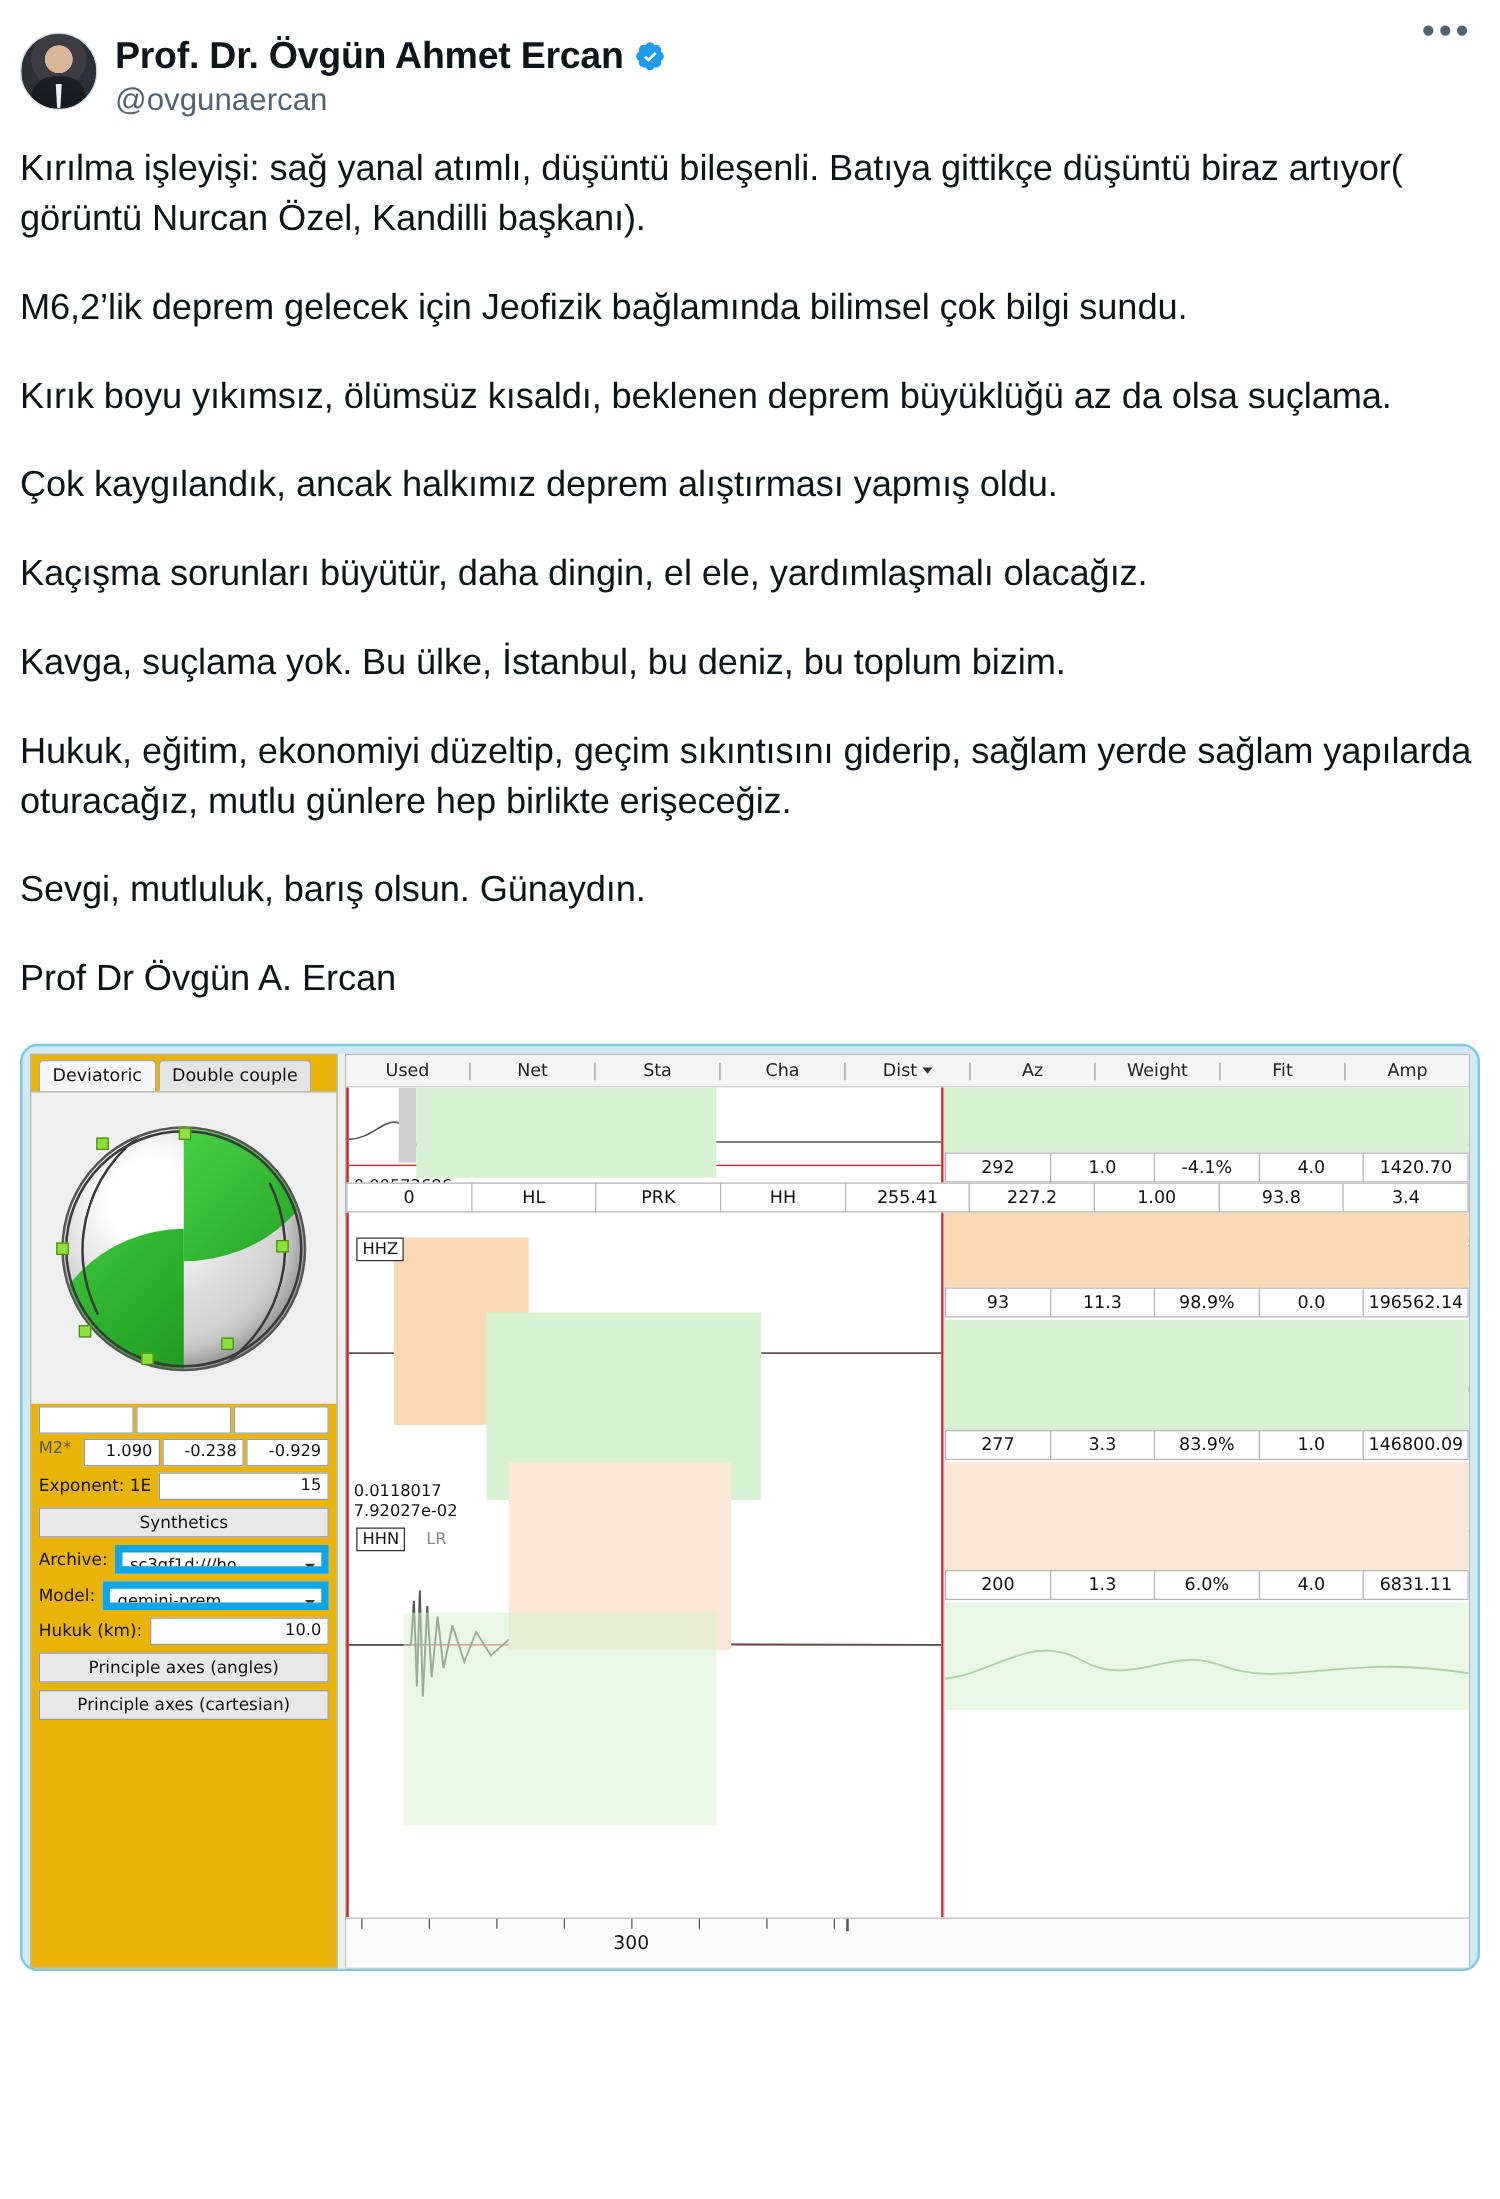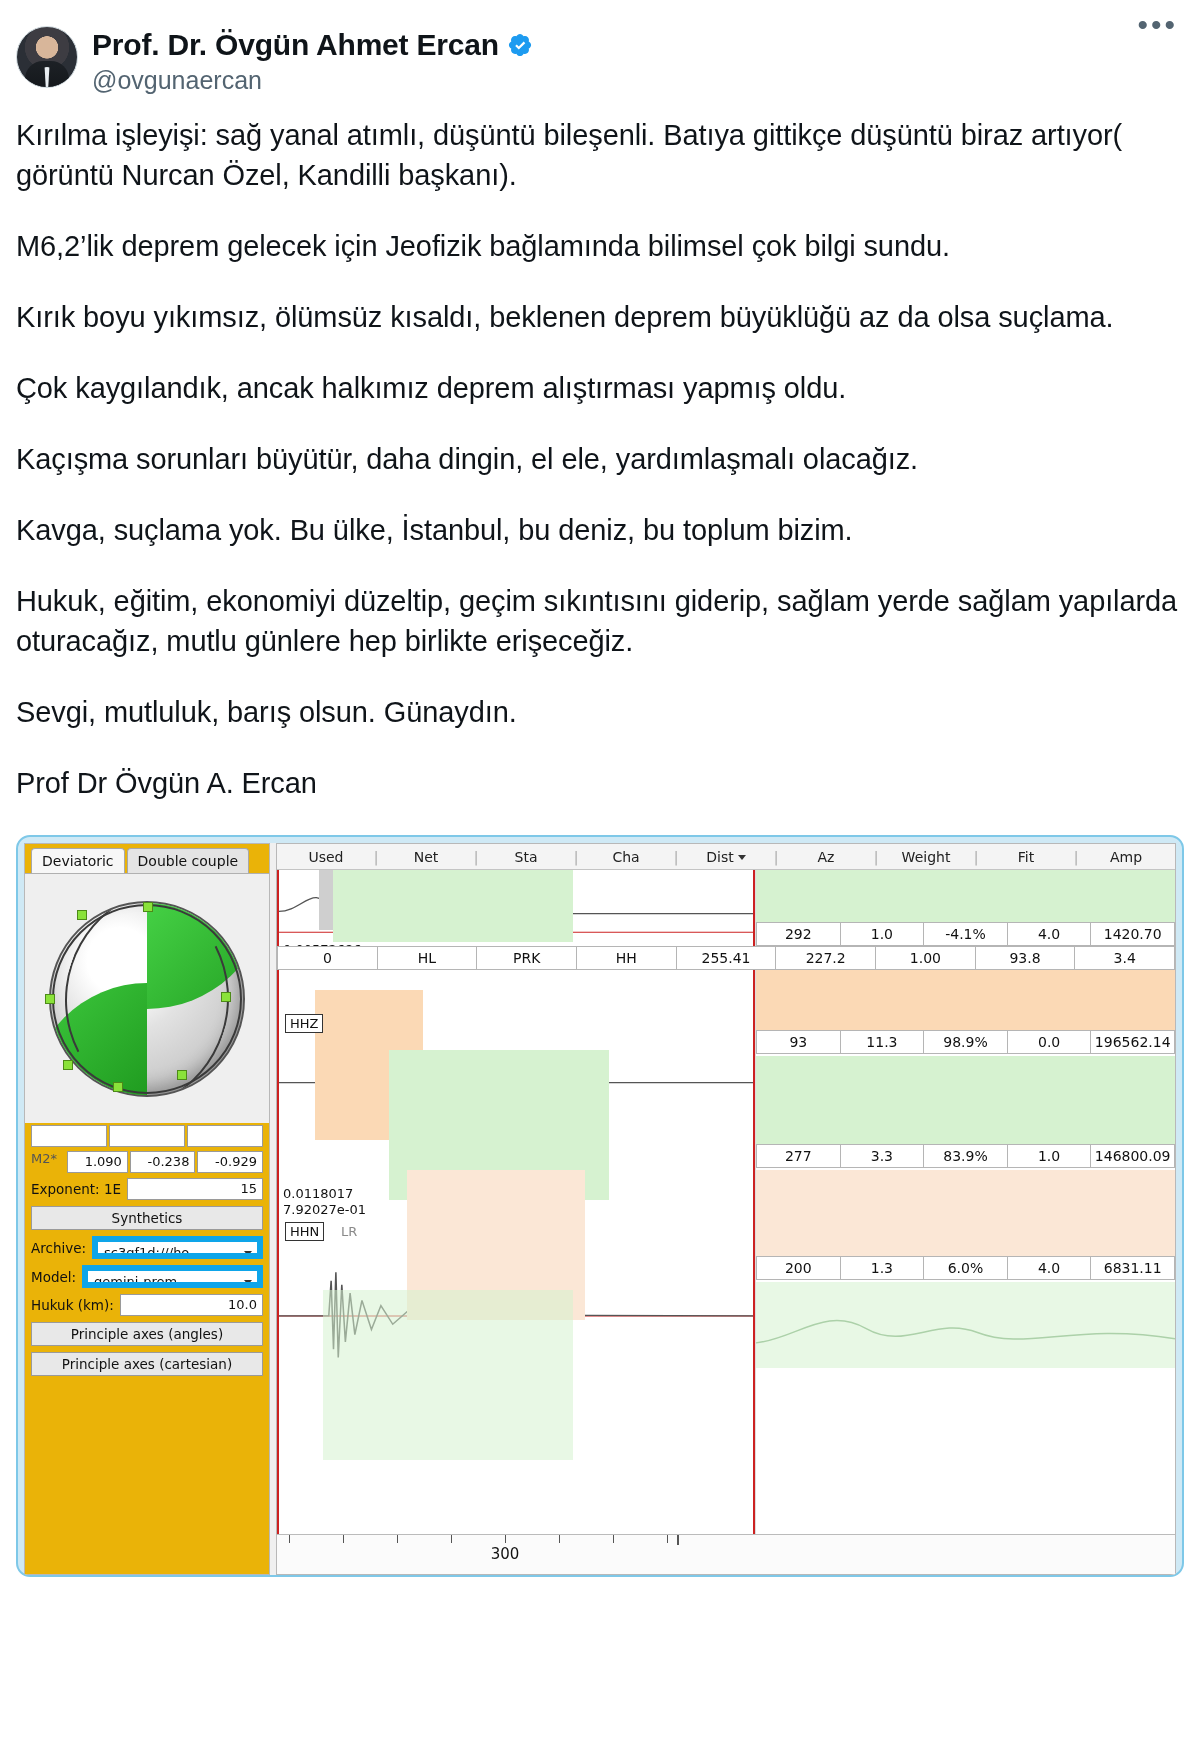--- a/index.html
+++ b/index.html
@@ -494,23 +494,23 @@
               <path d="M0 60 H400" stroke="#cc2222" stroke-width="1" fill="none"></path>
               <path d="M0 40 C 20 40, 30 10, 44 40 C 50 60, 52 20, 56 42 L400 42" stroke="#555" stroke-width="1.2" fill="none"></path>
               <path d="M0 205 H400" stroke="#cc2222" stroke-width="1" fill="none"></path>
               <path d="M0 205 L40 205 L42 170 L44 240 L46 160 L48 250 L50 175 L52 235 L55 185 L58 225 L62 190 L66 220 L70 196 L76 214 L82 199 L90 210 L100 202 L115 207 L130 204 L150 206 L180 205 L400 205" stroke="#555" stroke-width="1.3" fill="none"></path>
               <path d="M0 430 H400" stroke="#cc2222" stroke-width="1" fill="none"></path>
               <path d="M0 430 L42 430 L44 396 L46 462 L48 388 L50 470 L53 400 L56 455 L60 408 L64 448 L70 415 L78 443 L86 420 L96 438 L108 426 L124 432 L150 429 L400 430" stroke="#555" stroke-width="1.3" fill="none"></path>
             </svg>
 
             <div class="tiny-num" style="left:4px; top:72px;">0.00572686</div>
             <div class="tiny-num" style="left:4px; top:88px;">-0.00157981</div>
-            <div class="chan-tag" style="left:6px; top:144px;text-align:right;">HHZ</div>
+            <div class="chan-tag" style="left:6px; top:120px;text-align:right;">HHZ</div>
             <div class="tiny-num" style="left:4px; top:316px;">0.0118017</div>
-            <div class="tiny-num" style="left:4px; top:332px;">7.92027e-01</div>
+            <div class="tiny-num" style="left:4px; top:332px;">7.92027e-02</div>
             <div class="chan-tag" style="left:6px; top:352px;">HHN</div>
             <div class="tiny-num" style="left:62px; top:354px; color:#8a8a8a;">LR</div>
           </div>
 
           <div class="fit-col">
             <div class="band green" style="left:0; right:0; top:0; height:52px;"></div>
             <div class="band orange" style="left:0; right:0; top:76px; height:84px;"></div>
             <div class="band green" style="left:0; right:0; top:186px; height:88px;"></div>
             <div class="band pale-orange" style="left:0; right:0; top:300px; height:86px;"></div>
             <div class="band green" style="left:0; right:0; top:412px; height:86px; opacity:.55"></div>

